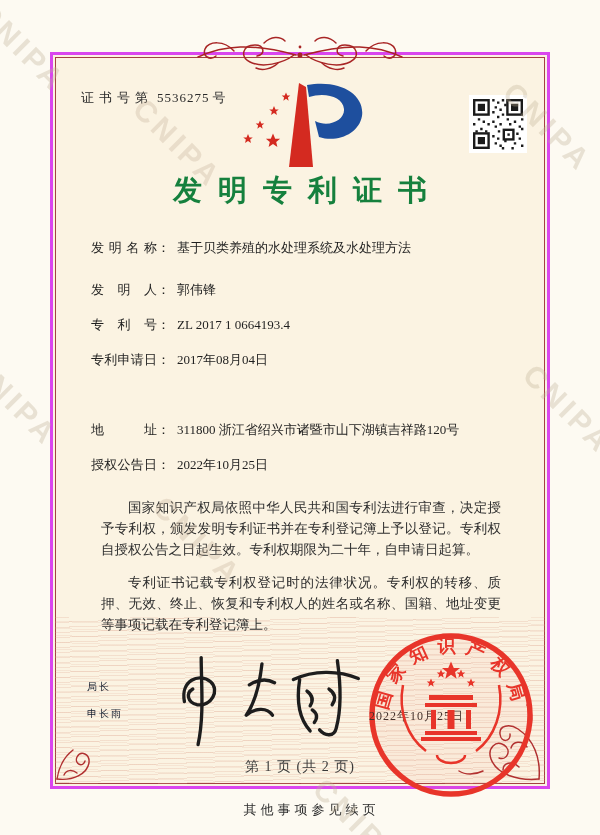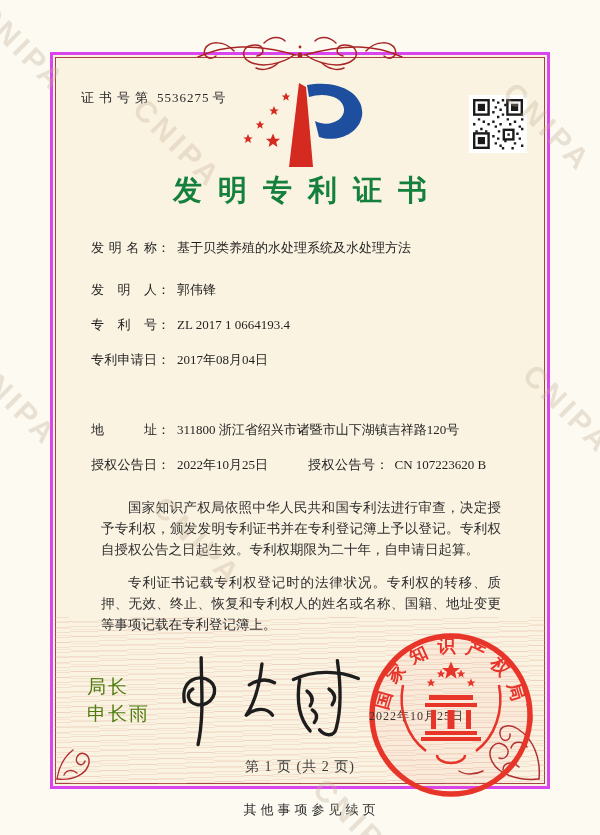--- a/index.html
+++ b/index.html
@@ -26,22 +26,22 @@
     font-size:29px;font-weight:bold;letter-spacing:16px;text-indent:16px;color:#15803d;}
   .frow{position:absolute;left:38px;right:16px;font-size:13px;color:#1f1f1f;white-space:nowrap;}
   .flabel{display:inline-block;width:66px;text-align:justify;text-align-last:justify;vertical-align:bottom;}
   .fvalue{margin-left:7px;}
   .gpair2{position:absolute;left:217px;top:0;}
   .gpair2 .glabel{letter-spacing:0.5px;}
   .gpair2 .fvalue{margin-left:6px;}
   .body-text{position:absolute;left:36px;top:430px;width:424px;font-size:13.5px;
     line-height:21px;color:#2e2e2e;text-align:justify;}
   .body-text p{margin:12px;text-indent:2em;}
-  .director{position:absolute;left:34px;top:618px;font-size:19px;line-height:27px;
-    color:#4d7c0f;letter-spacing:2px;z-index:4;}
+  .director{position:absolute;left:34px;top:618px;font-size:10px;line-height:27px;
+    color:#0f172a;letter-spacing:2px;z-index:4;}
   .sig{position:absolute;left:100px;top:592px;width:220px;height:105px;z-index:4;}
   .seal{position:absolute;left:310px;top:572px;width:176px;height:176px;z-index:5;}
   .pagenum{position:absolute;left:0;right:0;bottom:10px;text-align:center;
     font-size:14px;letter-spacing:1px;color:#3a3a3a;}
   .footer-note{position:absolute;left:0;right:0;top:801px;text-align:center;
     font-size:13px;letter-spacing:4px;color:#2f2f2f;margin-left:23px;}
   .flourish-top{position:absolute;left:50%;top:-22px;transform:translateX(-50%);
     width:212px;height:44px;pointer-events:none;}
   .corner-br{position:absolute;right:4px;bottom:3px;width:86px;height:82px;pointer-events:none;}
   .corner-bl{position:absolute;left:2px;bottom:3px;width:46px;height:50px;pointer-events:none;}
@@ -128,23 +128,20 @@
       <span class="flabel">专利号</span><span>：</span><span class="fvalue">ZL 2017 1 0664193.4</span>
     </div>
     <div class="frow" style="top:296px;">
       <span class="flabel">专利申请日</span><span>：</span><span class="fvalue">2017年08月04日</span>
     </div>
     <div class="frow" style="top:366px;font-family:Liberation Serif, serif;">
       <span class="flabel">地址</span><span>：</span><span class="fvalue">311800 浙江省绍兴市诸暨市山下湖镇吉祥路120号</span>
     </div>
     <div class="frow" style="top:401px;">
       <span class="flabel">授权公告日</span><span>：</span><span class="fvalue">2022年10月25日</span>
-      <span class="gpair2">
-        <span class="glabel">授权公告号</span><span>：</span><span class="fvalue">CN 107223620 B</span>
-      </span>
     </div>
 
     <div class="body-text">
       <p>国家知识产权局依照中华人民共和国专利法进行审查，决定授予专利权，颁发发明专利证书并在专利登记簿上予以登记。专利权自授权公告之日起生效。专利权期限为二十年，自申请日起算。</p>
       <p>专利证书记载专利权登记时的法律状况。专利权的转移、质押、无效、终止、恢复和专利权人的姓名或名称、国籍、地址变更等事项记载在专利登记簿上。</p>
     </div>
 
     <div class="director">
       <div>局长</div>
       <div>申长雨</div>

